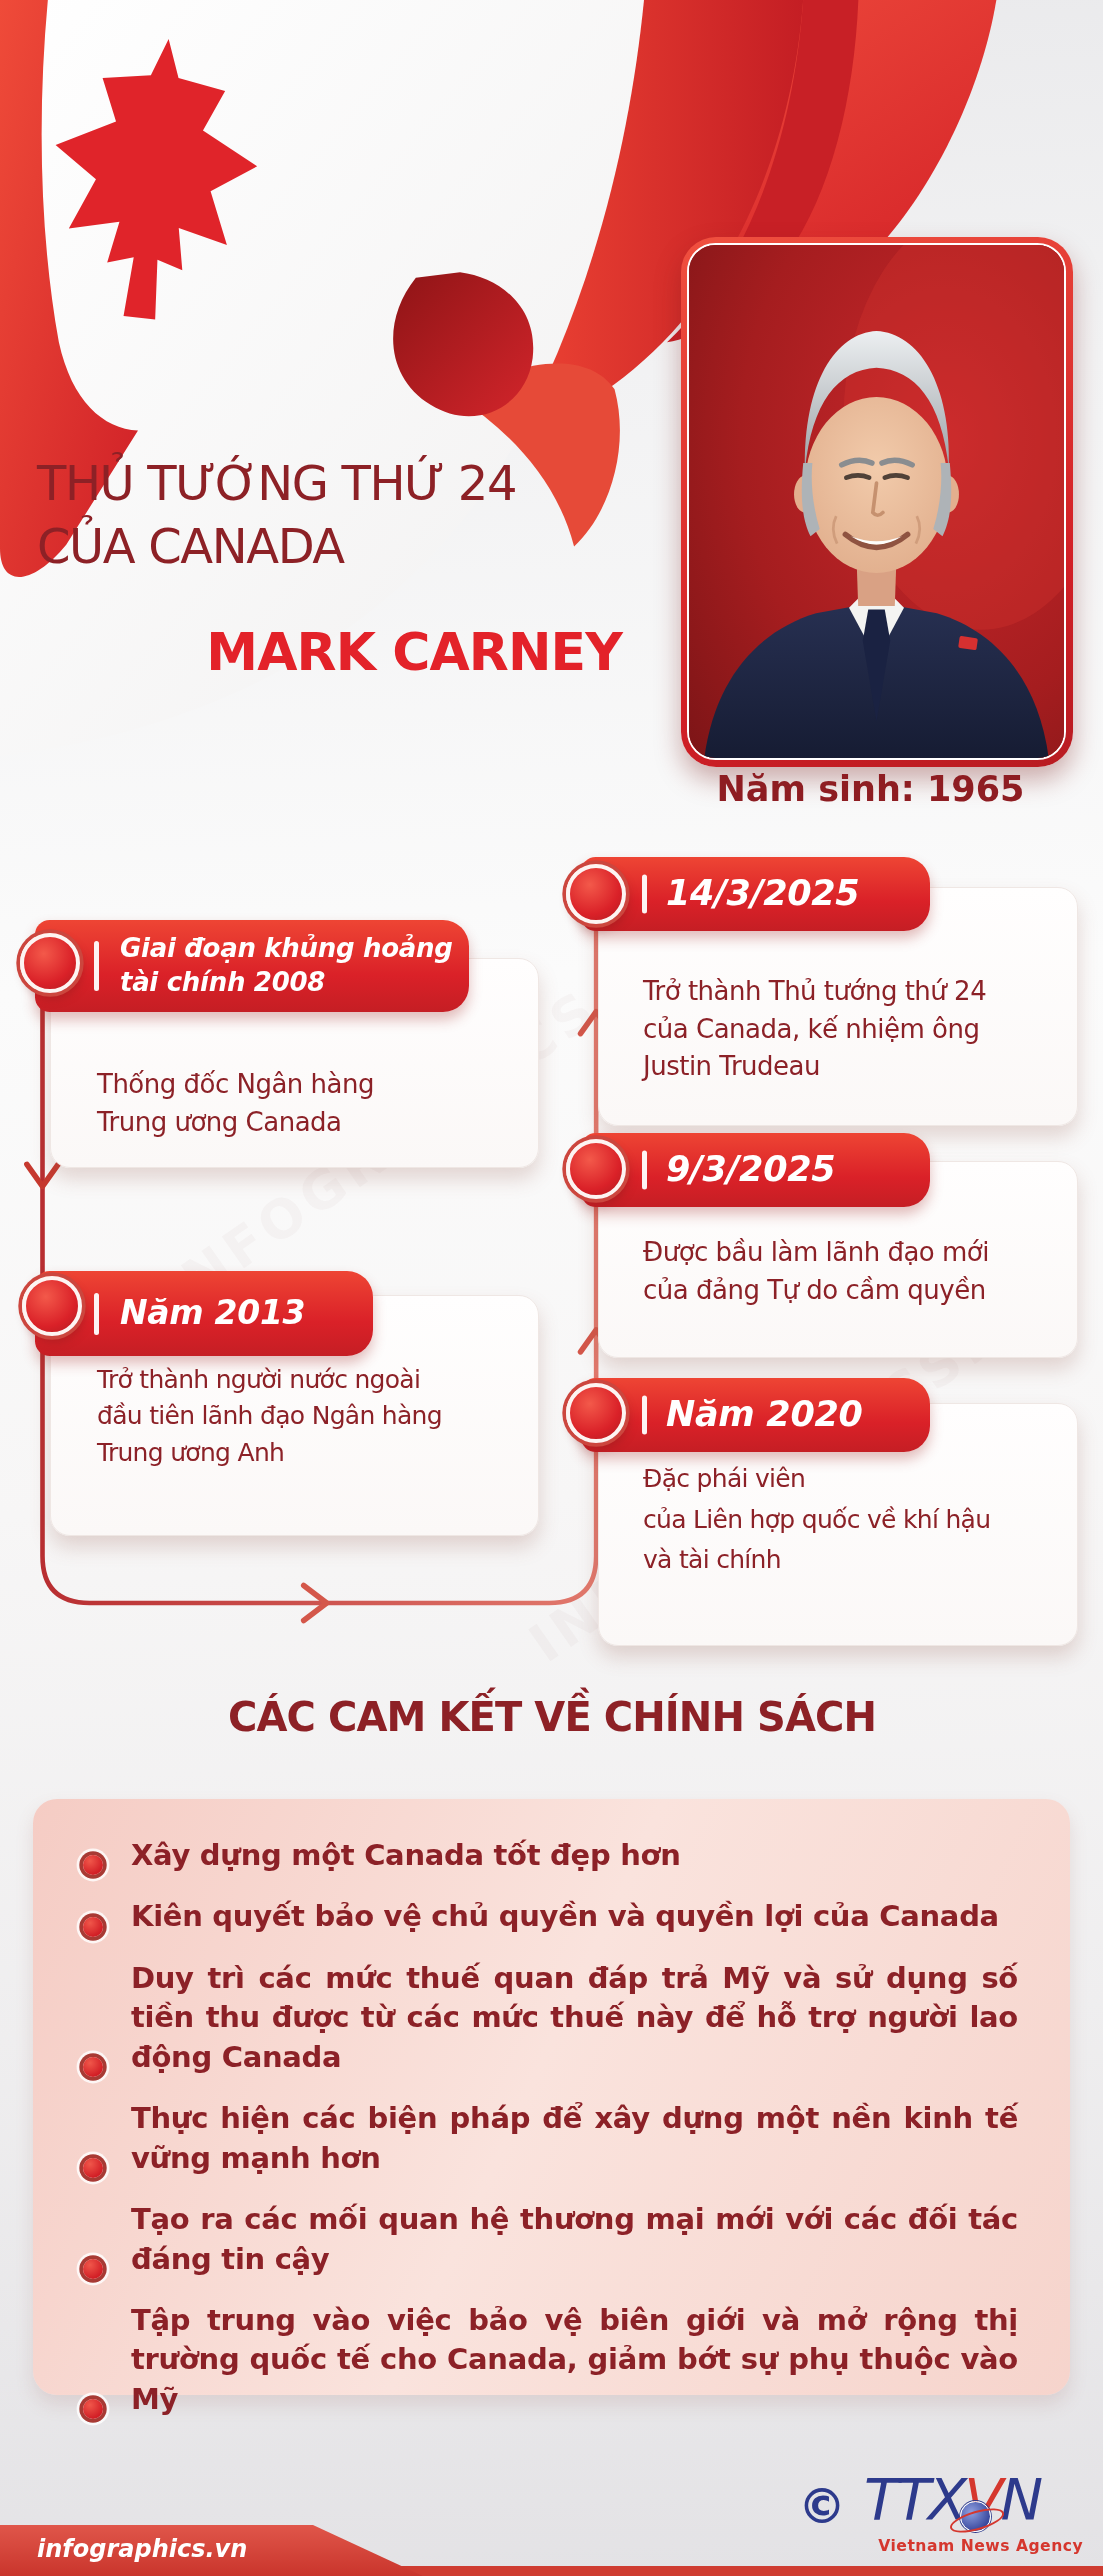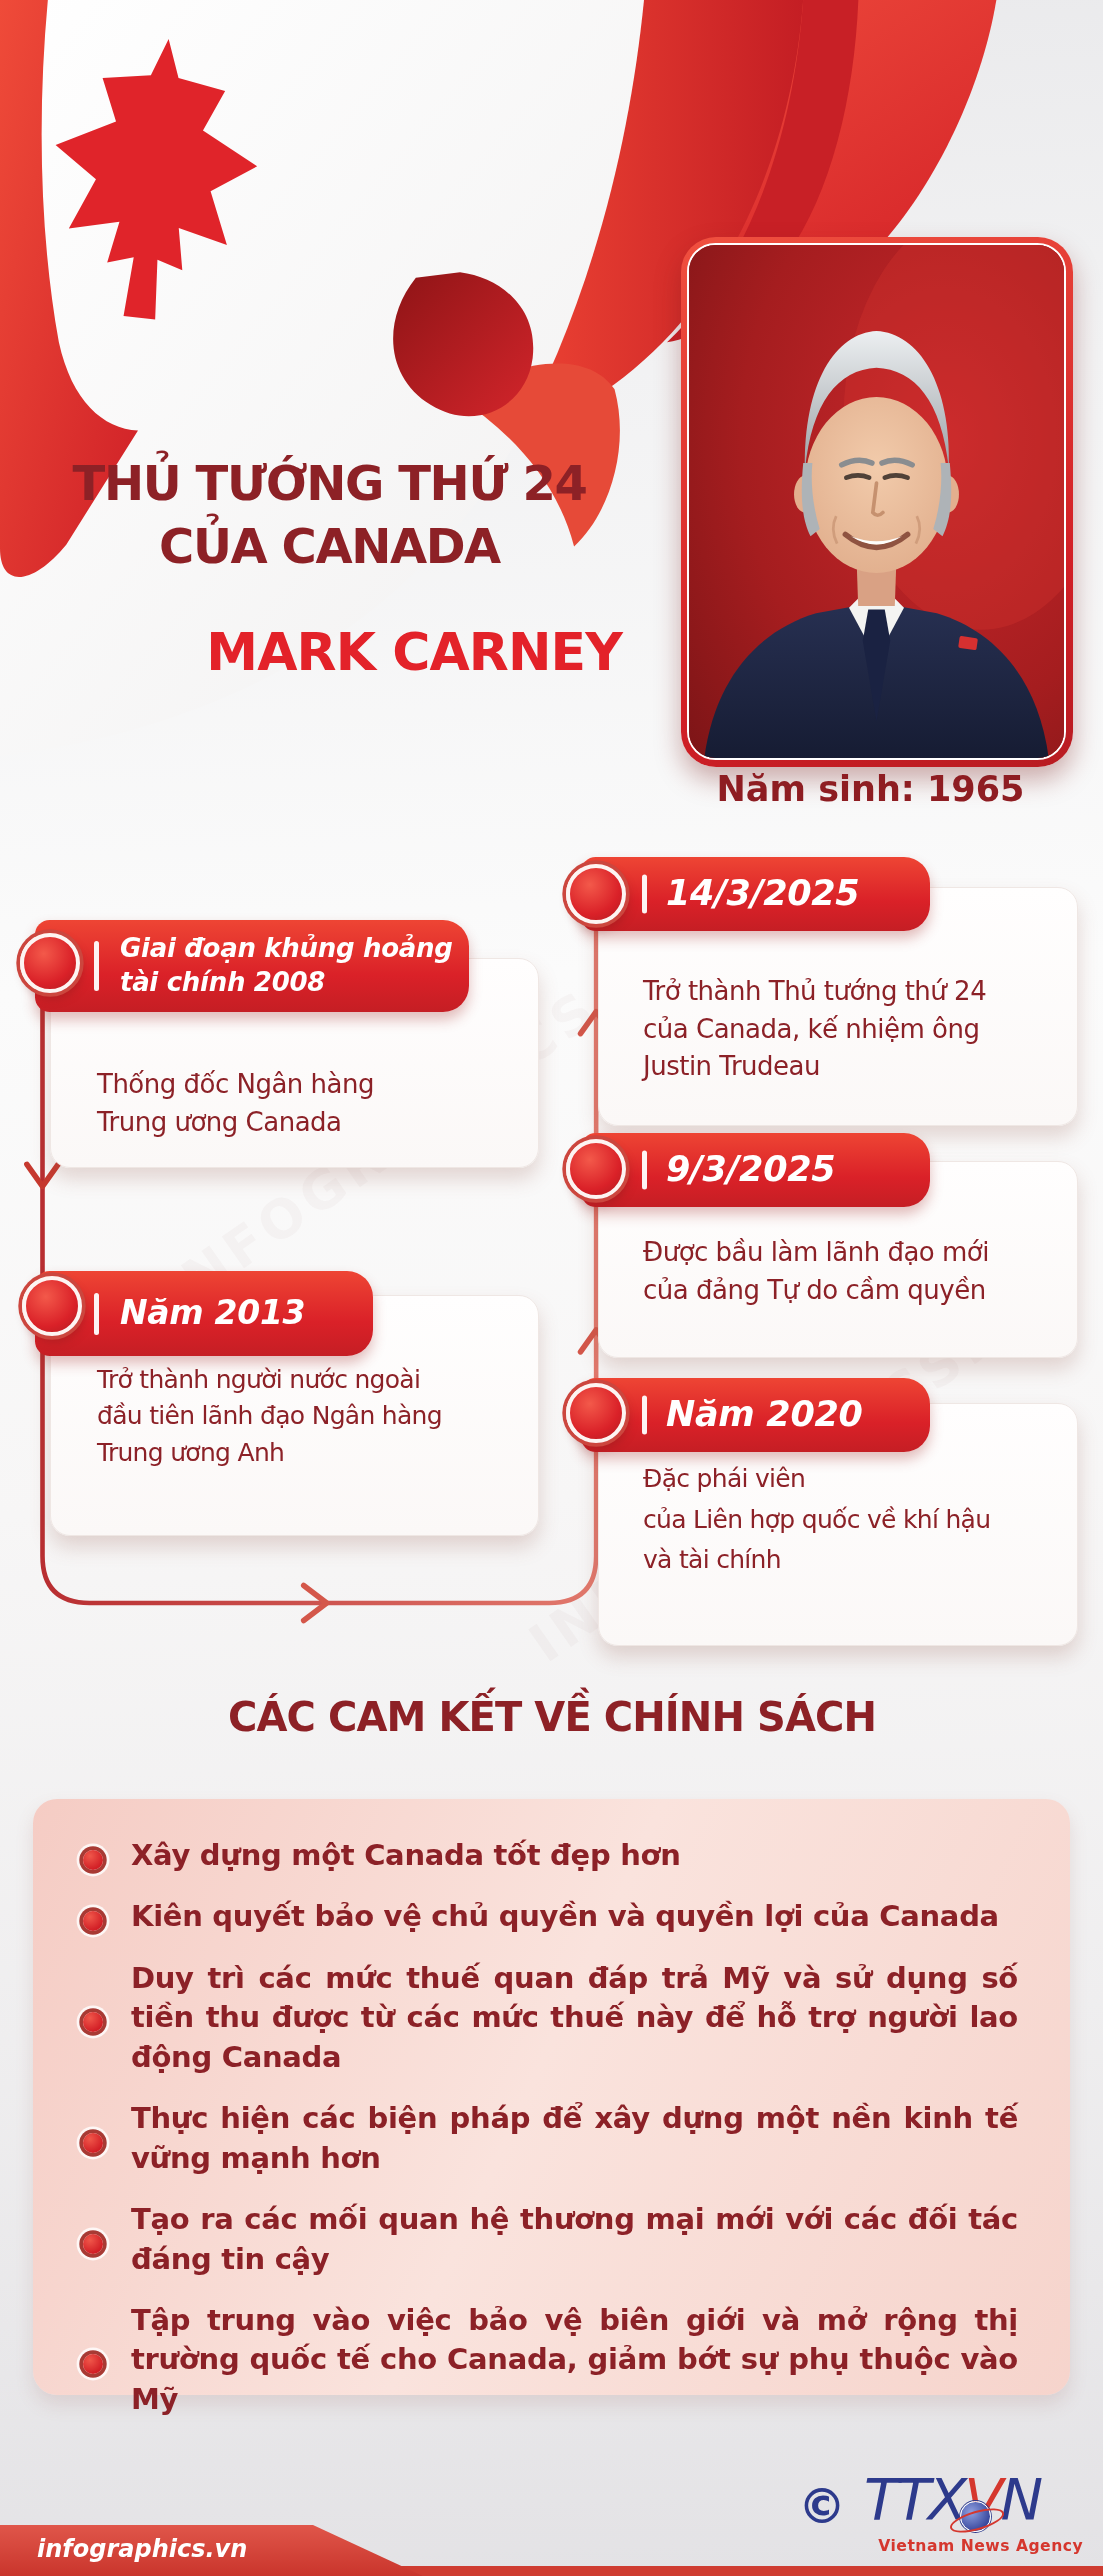--- a/index.html
+++ b/index.html
@@ -9,21 +9,21 @@
   .abs{position:absolute}
 
   
   #flag-art{left:0;top:0;z-index:1;pointer-events:none}
   #photo-frame{left:681px;top:237px;width:379px;height:517px;z-index:3;
     background:linear-gradient(160deg,#f0503f,#d21f26 70%,#b81c22);border-radius:35px;padding:6.4px;
     box-shadow:0 13px 26px rgba(120,30,25,.35);}
   #photo-inner{width:100%;height:100%;border:2.8px solid #fff;border-radius:28.5px;overflow:hidden;box-sizing:border-box;background:#8c1b1b;}
   #birth{left:681px;top:769px;width:379px;text-align:center;font-size:35px;font-weight:bold;color:#8e1d22;z-index:3}
 
-  #title-block{left:37px;top:452px;width:585px;text-align:center;z-index:2;color:#8d2126;font-weight:700;line-height:1.32;letter-spacing:-1.4px;font-size:48px}
+  #title-block{left:37px;top:452px;width:585px;text-align:left;z-index:2;color:#8d2126;font-weight:400;line-height:1.32;letter-spacing:-1.4px;font-size:48px}
   #name{left:37px;top:622px;width:585px;text-align:right;z-index:2;color:#e32229;font-weight:800;font-size:52px;letter-spacing:-0.9px}
 
   
   #connector{left:0;top:0;z-index:1;pointer-events:none}
   .dot{width:52px;height:52px;border-radius:50%;border:4.6px solid #fdf4f2;z-index:5;
     background:radial-gradient(circle at 38% 32%,#f3594a,#da2128 62%,#b01b20);
     box-shadow:0 0 0 3.7px #cc463e,2.8px 5.5px 9.2px rgba(120,30,25,.35);}
   .dot-l1{left:20px;top:933px}.dot-l2{left:22px;top:1276px}
   .dot-r1{left:566px;top:864px}.dot-r2{left:566px;top:1139px}.dot-r3{left:566px;top:1383px}
 
@@ -51,21 +51,21 @@
   .c-l2{left:50px;top:1295px;width:489px;height:241px;padding:66px 18.4px 0 46px}
   .c-r3{left:598px;top:1403px;width:480px;height:243px;padding:55px 18.4px 0 44px}
   .c-r3 .card-text{line-height:1.62}
 
   
   #policy-heading{left:0;top:1694px;width:1104px;text-align:center;font-size:40px;font-weight:800;color:#8d2126;letter-spacing:-0.9px;z-index:2}
   #policy-box{left:33px;top:1799px;width:1037px;height:596px;border-radius:24px;z-index:2;
     background:linear-gradient(115deg,#f5ccc4 0%,#fae3dd 48%,#f6d4cc 100%);
     box-shadow:0 9.2px 18.4px rgba(150,90,80,.15);
     display:flex;flex-direction:column;gap:22px;box-sizing:border-box;padding:37px 52px 26px 50px;}
-  .p-item{display:flex;gap:28px;align-items:center}
+  .p-item{display:flex;gap:28px;align-items:flex-end}
   .p-dot{flex:0 0 auto;width:20px;height:20px;border-radius:50%;margin-top:8.3px;
     background:radial-gradient(circle at 35% 30%,#f0574a,#d21f26 70%);
     box-shadow:0 0 0 3.7px #a83a34,0 0 0 6.4px rgba(255,255,255,.8);}
   .p-text{font-size:29px;font-weight:bold;color:#8c2127;line-height:1.36;letter-spacing:-0.3px;text-align:justify}
 
   
   #footer-strip{left:0;top:2566px;width:1104px;height:10px;background:#cf3c31;z-index:4}
   #footer-wedge{left:0;top:2525px;width:423px;height:51px;z-index:5;
     background:linear-gradient(180deg,#e0564a,#c9352c);
     clip-path:polygon(0 0,74% 0,100% 100%,0 100%);}

